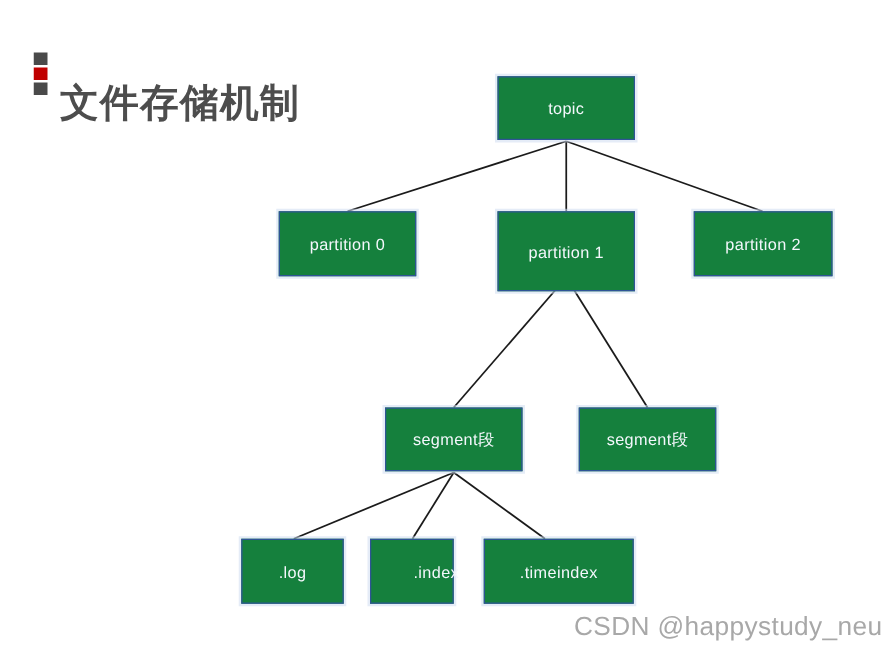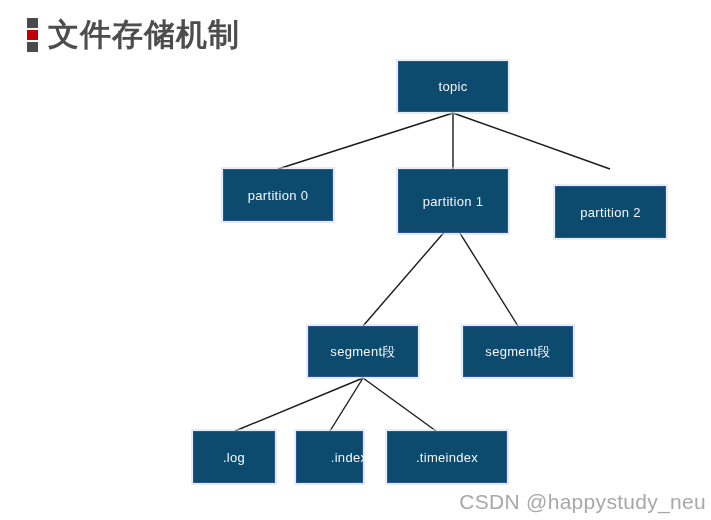--- a/index.html
+++ b/index.html
@@ -27,30 +27,31 @@
   }
   .bullet .sq { width: 11px; height: 10px; }
   .bullet .sq.gray { background: #4a4a4a; }
   .bullet .sq.red  { background: #c00000; }
   .page-title {
     font-size: 31px;
     font-weight: 700;
     color: #4d4d4d;
     letter-spacing: 1px;
     line-height: 38px;
+    margin-top: 48px;
   }
 
   
   .diagram { position: absolute; inset: 0; }
   svg.edges { position: absolute; left: 0; top: 0; width: 711px; height: 520px; }
   svg.edges line { stroke: #1b1b1b; stroke-width: 1.4; }
 
   .node {
     position: absolute;
-    background: #0c4a6e;
+    background: #15803d;
     border: 1.5px solid #2f5496;
     box-shadow: 0 0 0 2px rgba(208, 220, 240, 0.55);
     color: #f4f7fc;
     font-size: 13px;
     letter-spacing: 0.3px;
     display: flex;
     align-items: center;
     justify-content: center;
     text-align: center;
   }
@@ -86,21 +87,21 @@
     <line x1="453" y1="222" x2="363" y2="326"></line>
     <line x1="453" y1="222" x2="518" y2="326"></line>
     <line x1="363" y1="378" x2="235" y2="431"></line>
     <line x1="363" y1="378" x2="330" y2="431"></line>
     <line x1="363" y1="378" x2="436" y2="431"></line>
   </svg>
 
   <div class="node" style="left:398px; top:61px;  width:110px; height:51px;">topic</div>
   <div class="node" style="left:223px; top:169px; width:110px; height:52px;">partition 0</div>
   <div class="node" style="left:398px; top:169px; width:110px; height:64px;">partition 1</div>
-  <div class="node" style="left:555px; top:169px; width:111px; height:52px;margin-top:17px;">partition 2</div>
+  <div class="node" style="left:555px; top:169px; width:111px; height:52px;">partition 2</div>
   <div class="node" style="left:308px; top:326px; width:110px; height:51px;">segment段</div>
   <div class="node" style="left:463px; top:326px; width:110px; height:51px;">segment段</div>
   <div class="node" style="left:193px; top:431px; width:82px;  height:52px;text-align:center;">.log</div>
   <div class="node" style="left:296px; top:431px; width:67px;  height:52px;padding-left:39px;">.index</div>
   <div class="node" style="left:387px; top:431px; width:120px;  height:52px;">.timeindex</div>
 </div>
 
 <div class="watermark">CSDN @happystudy_neu</div>
 
 </body></html>

